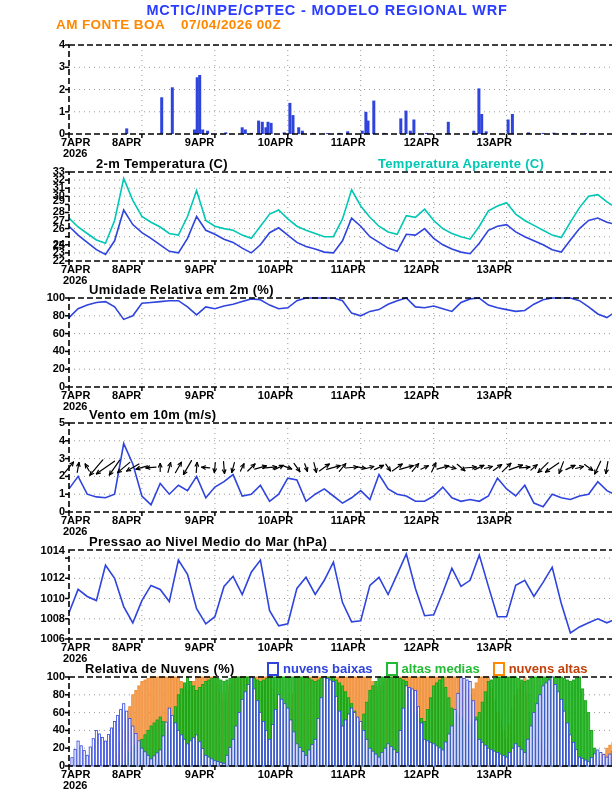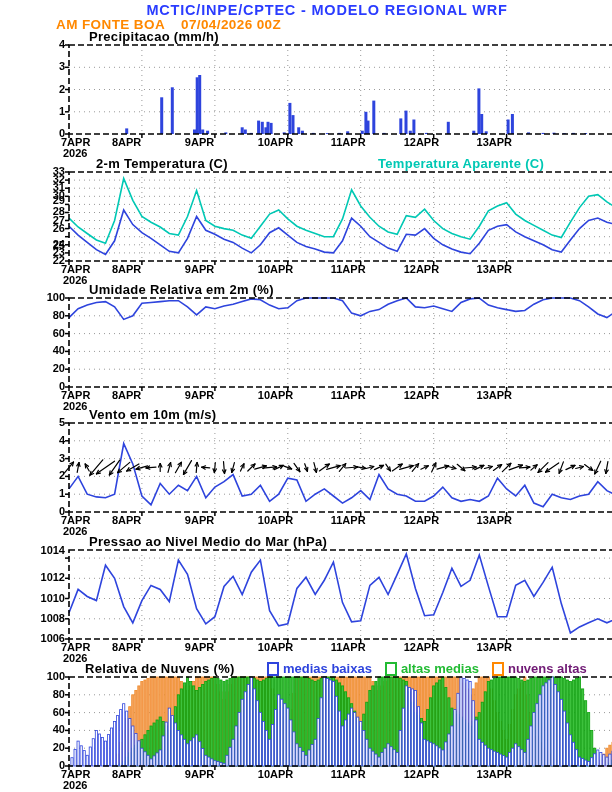--- a/index.html
+++ b/index.html
@@ -32,21 +32,20 @@
 <body>
 
 <div class="page">
   <div class="hdr1">MCTIC/INPE/CPTEC - MODELO REGIONAL WRF</div>
   <div class="hdr2">
     <span class="station">AM FONTE BOA</span>
     <span class="run">07/04/2026 00Z</span>
   </div>
 
   <section class="chart" style="top:29px">
-    <div class="ct">Precipitacao (mm/h)</div>
     <div class="plot">
         <svg width="547" height="89">
           <line class="tick" x1="-4" y1="89.0" x2="0" y2="89.0"></line>
           <line class="grid" x1="0" y1="66.8" x2="547" y2="66.8"></line>
           <line class="tick" x1="-4" y1="66.8" x2="0" y2="66.8"></line>
           <line class="grid" x1="0" y1="44.5" x2="547" y2="44.5"></line>
           <line class="tick" x1="-4" y1="44.5" x2="0" y2="44.5"></line>
           <line class="grid" x1="0" y1="22.3" x2="547" y2="22.3"></line>
           <line class="tick" x1="-4" y1="22.3" x2="0" y2="22.3"></line>
           <line class="tick" x1="-4" y1="0.0" x2="0" y2="0.0"></line>
@@ -517,29 +516,29 @@
       <div class="xlab" style="left: 309.733px; top: 107px;">11APR</div>
       <div class="xlab" style="left: 382.667px; top: 107px;">12APR</div>
       <div class="xlab" style="left: 455.6px; top: 107px;">13APR</div>
     </section>
 
   <section class="chart" style="top:661px">
     <div class="ct" style="left:64px">Relativa de Nuvens (%)</div>
     <div class="lg">
       <span class="lgitem">
         <span class="lgsq" style="border-color: rgb(46, 68, 221);"></span>
-        <span style="color: rgb(46, 68, 221);">medias baixas</span>
+        <span style="color: rgb(46, 68, 221);">nuvens baixas</span>
       </span>
       <span class="lgitem">
         <span class="lgsq" style="border-color: rgb(34, 187, 51);"></span>
         <span style="color: rgb(34, 187, 51);">altas medias</span>
       </span>
       <span class="lgitem">
         <span class="lgsq" style="border-color: rgb(255, 136, 0);"></span>
-        <span style="color: #701a75;">nuvens altas</span>
+        <span style="color: #c2410c;">nuvens altas</span>
       </span>
     </div>
     <div class="plot">
         <svg width="547" height="89">
           <line class="tick" x1="-4" y1="89.0" x2="0" y2="89.0"></line>
           <line class="grid" x1="0" y1="71.2" x2="547" y2="71.2"></line>
           <line class="tick" x1="-4" y1="71.2" x2="0" y2="71.2"></line>
           <line class="grid" x1="0" y1="53.4" x2="547" y2="53.4"></line>
           <line class="tick" x1="-4" y1="53.4" x2="0" y2="53.4"></line>
           <line class="grid" x1="0" y1="35.6" x2="547" y2="35.6"></line>

